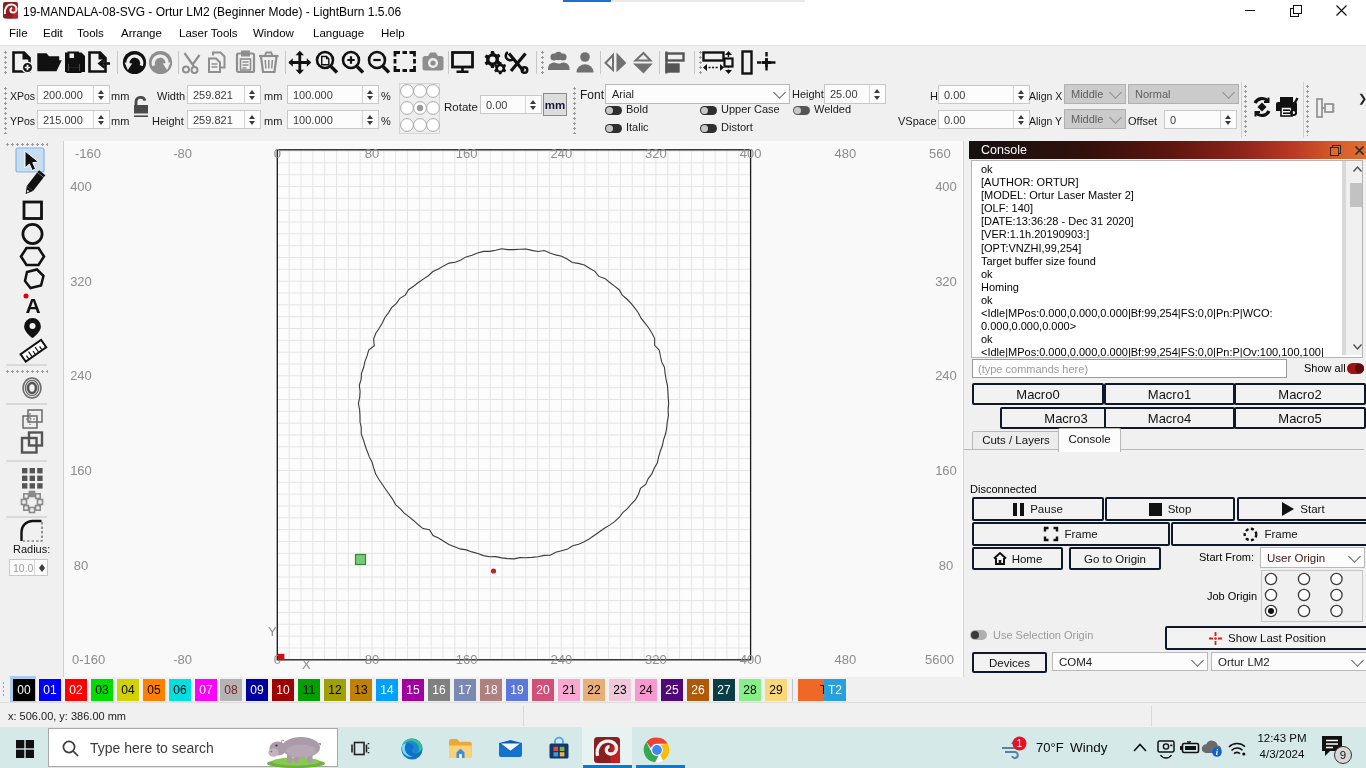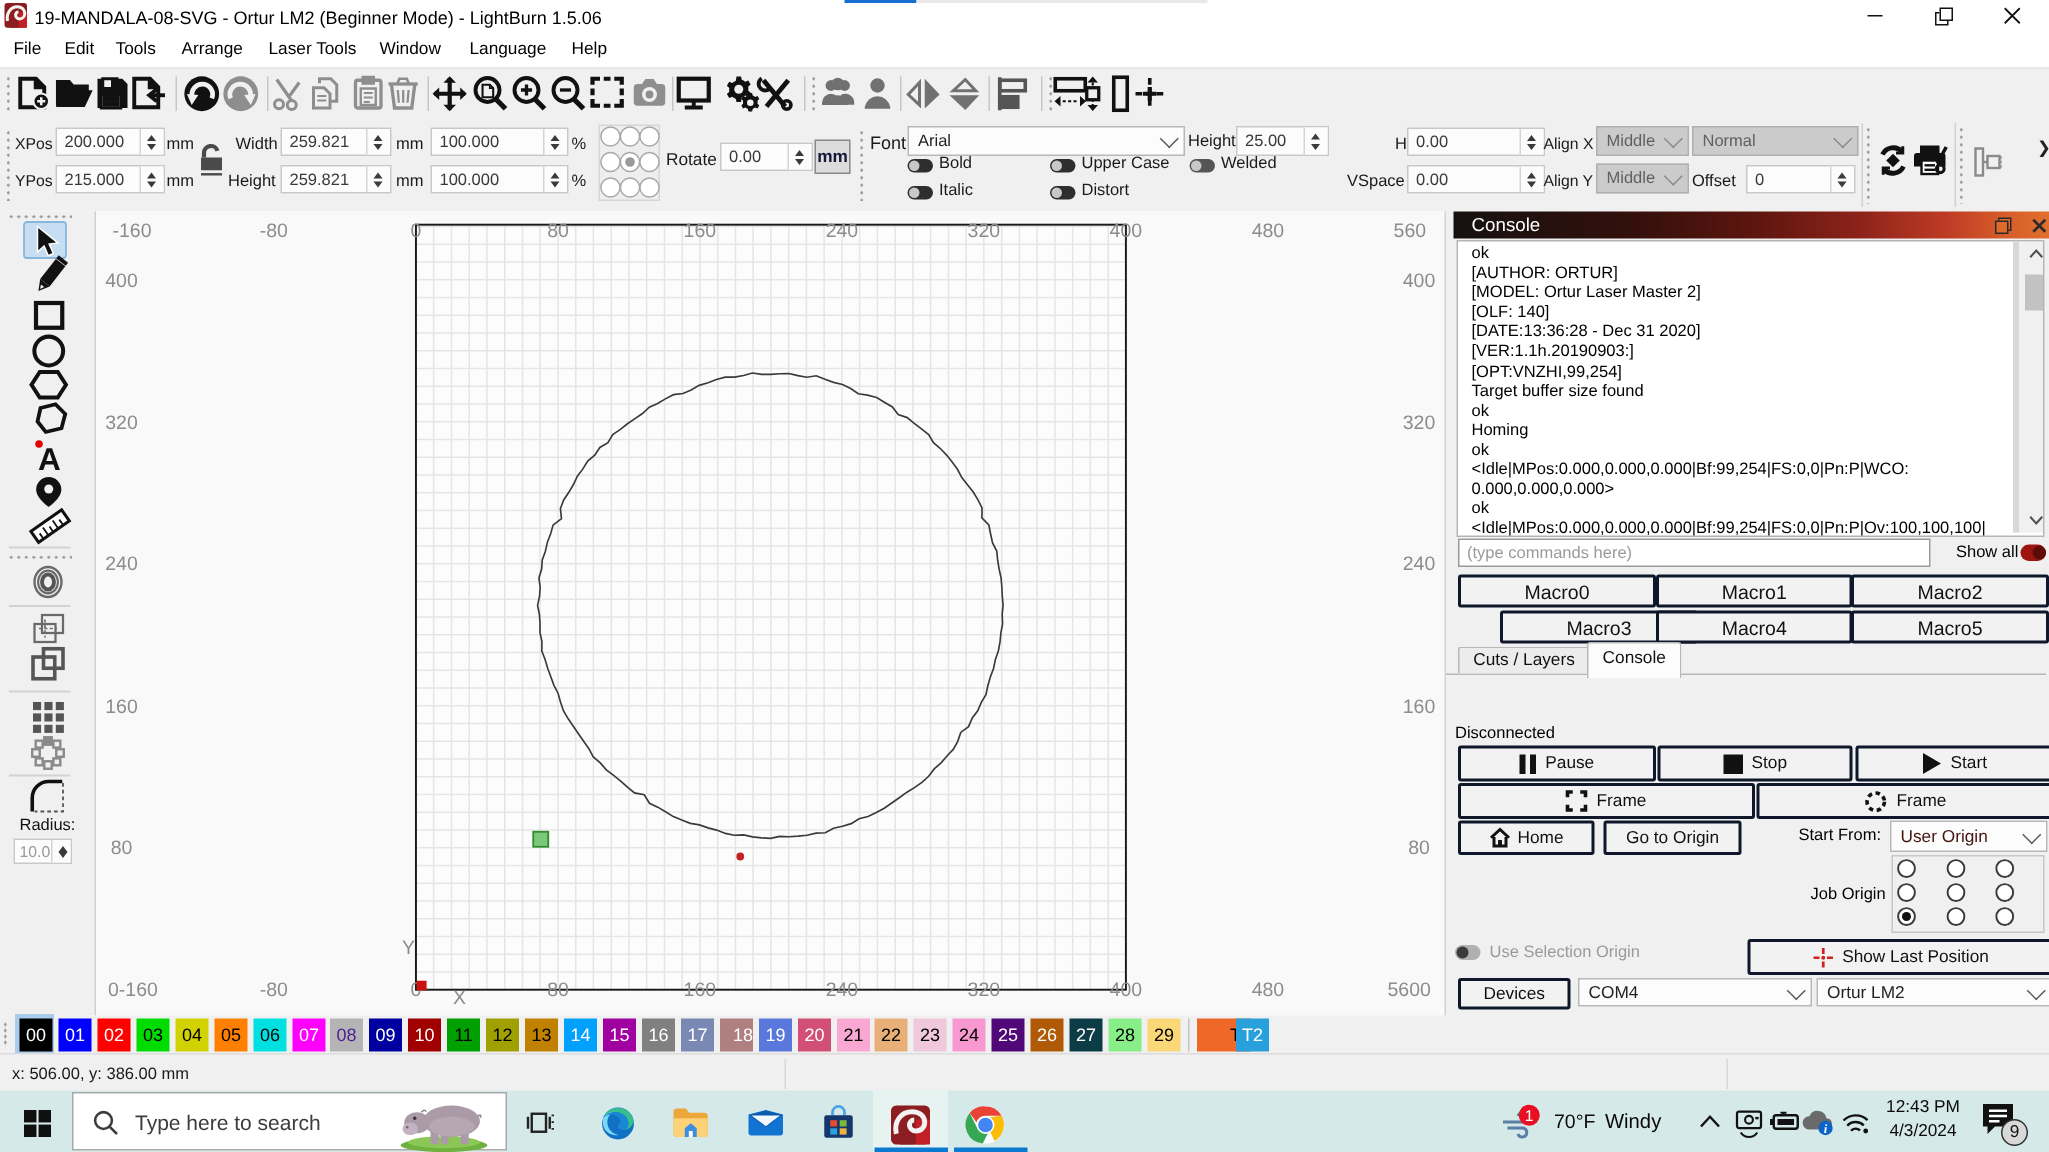--- a/index.html
+++ b/index.html
@@ -625,31 +625,31 @@
   <div class="hdots" style="left:2px;top:4px;width:3px;height:17px;background-image:radial-gradient(circle,#9a9a9a 1px,transparent 1.1px);background-size:3px 4px;"></div>
   <div class="abs" style="left:10px;top:-1px;width:26px;height:28px;background:#a8cdec;"></div>
   <div class="abs" style="left:13px;top:2px;width:22px;height:22px;background:#000000;color:#fff;font-size:12px;text-align:center;line-height:22px;">00</div>
   <div class="abs" style="left:39px;top:2px;width:22px;height:22px;background:#0000ff;color:#fff;font-size:12px;text-align:center;line-height:22px;">01</div>
   <div class="abs" style="left:65px;top:2px;width:22px;height:22px;background:#ff0000;color:#fff;font-size:12px;text-align:center;line-height:22px;">02</div>
   <div class="abs" style="left:91px;top:2px;width:22px;height:22px;background:#00dc00;color:#000;font-size:12px;text-align:center;line-height:22px;">03</div>
   <div class="abs" style="left:117px;top:2px;width:22px;height:22px;background:#d2d200;color:#000;font-size:12px;text-align:center;line-height:22px;">04</div>
   <div class="abs" style="left:143px;top:2px;width:22px;height:22px;background:#ff8000;color:#000;font-size:12px;text-align:center;line-height:22px;">05</div>
   <div class="abs" style="left:169px;top:2px;width:22px;height:22px;background:#00e0e0;color:#000;font-size:12px;text-align:center;line-height:22px;">06</div>
   <div class="abs" style="left:195px;top:2px;width:22px;height:22px;background:#ff00ff;color:#fff;font-size:12px;text-align:center;line-height:22px;">07</div>
-  <div class="abs" style="left:220px;top:2px;width:22px;height:22px;background:#b4b4b4;color:#4c1d95;font-size:12px;text-align:center;line-height:22px;">08</div>
+  <div class="abs" style="left:220px;top:2px;width:22px;height:22px;background:#b4b4b4;color:#7f1d1d;font-size:12px;text-align:center;line-height:22px;">08</div>
   <div class="abs" style="left:246px;top:2px;width:22px;height:22px;background:#0000a0;color:#fff;font-size:12px;text-align:center;line-height:22px;">09</div>
   <div class="abs" style="left:272px;top:2px;width:22px;height:22px;background:#a00000;color:#fff;font-size:12px;text-align:center;line-height:22px;">10</div>
   <div class="abs" style="left:298px;top:2px;width:22px;height:22px;background:#00a000;color:#000;font-size:12px;text-align:center;line-height:22px;">11</div>
   <div class="abs" style="left:324px;top:2px;width:22px;height:22px;background:#a0a000;color:#000;font-size:12px;text-align:center;line-height:22px;">12</div>
   <div class="abs" style="left:350px;top:2px;width:22px;height:22px;background:#c08000;color:#000;font-size:12px;text-align:center;line-height:22px;">13</div>
   <div class="abs" style="left:376px;top:2px;width:22px;height:22px;background:#00a0ff;color:#fff;font-size:12px;text-align:center;line-height:22px;">14</div>
   <div class="abs" style="left:402px;top:2px;width:22px;height:22px;background:#a000a0;color:#fff;font-size:12px;text-align:center;line-height:22px;">15</div>
   <div class="abs" style="left:428px;top:2px;width:22px;height:22px;background:#808080;color:#fff;font-size:12px;text-align:center;line-height:22px;">16</div>
   <div class="abs" style="left:454px;top:2px;width:22px;height:22px;background:#7a88b4;color:#fff;font-size:12px;text-align:center;line-height:22px;">17</div>
-  <div class="abs" style="left:480px;top:2px;width:22px;height:22px;background:#ae8080;color:#fff;font-size:12px;text-align:right;line-height:22px;">18</div>
+  <div class="abs" style="left:480px;top:2px;width:22px;height:22px;background:#ae8080;color:#fff;font-size:12px;text-align:center;line-height:22px;">18</div>
   <div class="abs" style="left:506px;top:2px;width:22px;height:22px;background:#5a78dc;color:#fff;font-size:12px;text-align:center;line-height:22px;">19</div>
   <div class="abs" style="left:532px;top:2px;width:22px;height:22px;background:#d25078;color:#fff;font-size:12px;text-align:center;line-height:22px;">20</div>
   <div class="abs" style="left:558px;top:2px;width:22px;height:22px;background:#f9a8d4;color:#000;font-size:12px;text-align:center;line-height:22px;">21</div>
   <div class="abs" style="left:583px;top:2px;width:22px;height:22px;background:#e8b078;color:#000;font-size:12px;text-align:center;line-height:22px;">22</div>
   <div class="abs" style="left:609px;top:2px;width:22px;height:22px;background:#f0c8dc;color:#000;font-size:12px;text-align:center;line-height:22px;">23</div>
   <div class="abs" style="left:635px;top:2px;width:22px;height:22px;background:#f898d0;color:#000;font-size:12px;text-align:center;line-height:22px;">24</div>
   <div class="abs" style="left:661px;top:2px;width:22px;height:22px;background:#500878;color:#fff;font-size:12px;text-align:center;line-height:22px;">25</div>
   <div class="abs" style="left:687px;top:2px;width:22px;height:22px;background:#b05a08;color:#fff;font-size:12px;text-align:center;line-height:22px;">26</div>
   <div class="abs" style="left:713px;top:2px;width:22px;height:22px;background:#0c3c46;color:#fff;font-size:12px;text-align:center;line-height:22px;">27</div>
   <div class="abs" style="left:739px;top:2px;width:22px;height:22px;background:#88ee88;color:#000;font-size:12px;text-align:center;line-height:22px;">28</div>

